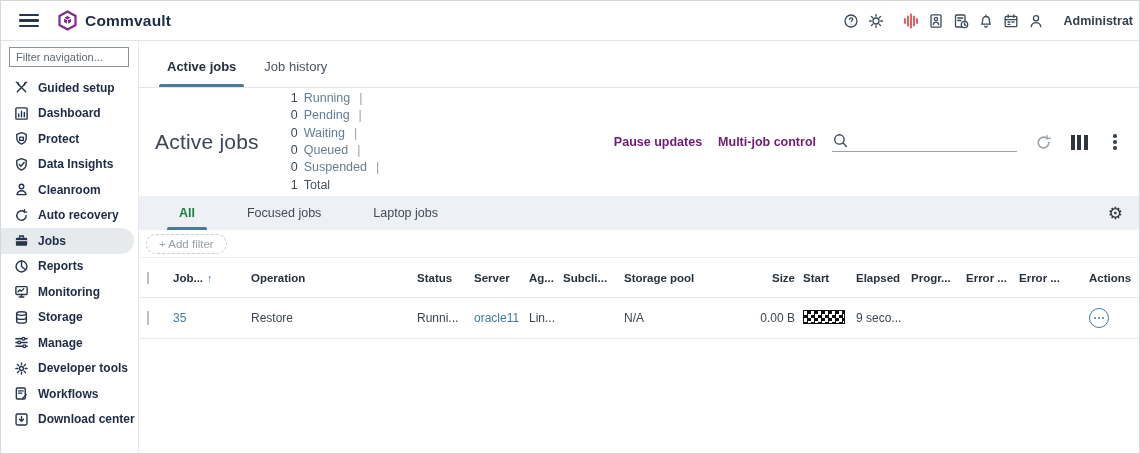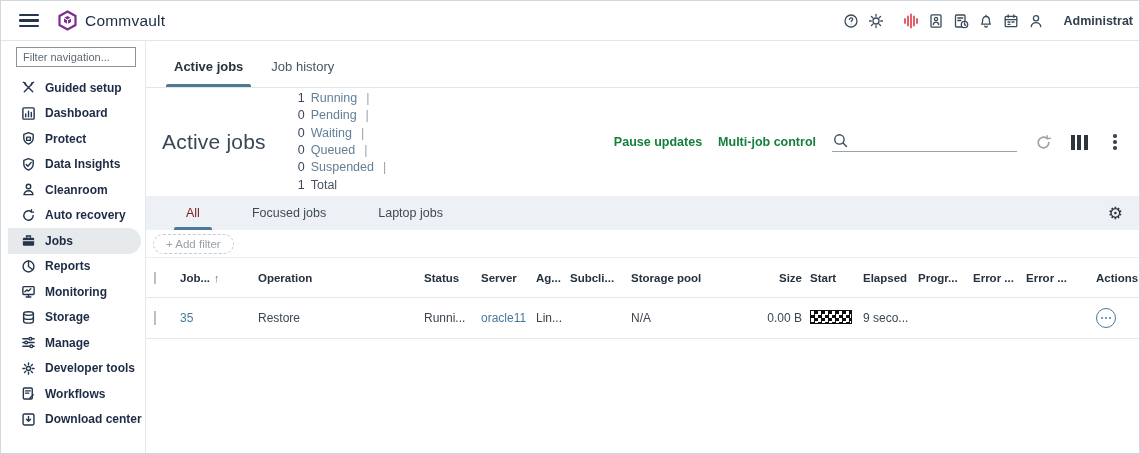--- a/index.html
+++ b/index.html
@@ -5,34 +5,34 @@
   * { margin:0; padding:0; box-sizing:border-box; }
   html,body { background:#fff; }
   body { font-family:"Liberation Sans", sans-serif; color:#2d3a4a; }
   .app { width:1140px; height:454px; border:1px solid #d3d8dd; background:#fff; display:flex; flex-direction:column; overflow:hidden; }
 
   
   .topbar { height:40px; flex:0 0 40px; display:flex; align-items:center; border-bottom:1px solid #e3e6e9; padding:0 6px 0 18px; background:#fff; white-space:nowrap; }
   .hamburger { width:20px; height:14px; display:flex; flex-direction:column; justify-content:space-between; cursor:pointer; margin-right:18px; }
   .hamburger span { display:block; height:2.4px; background:#25354c; border-radius:1px; }
   .brand { display:flex; align-items:center; gap:7px; margin-right:30px; }
-  .brand-text { font-size:15.5px; font-weight:normal; color:#1d2b45; letter-spacing:.2px; }
+  .brand-text { font-size:15.5px; font-weight:bold; color:#1d2b45; letter-spacing:.2px; }
   .search-group { display:flex; align-items:center; }
   .search-btn { height:24px; background:#4f82a3; border:none; border-radius:12px; color:#fff; font-size:10.5px; font-weight:bold; letter-spacing:.8px; padding:0 10px 0 16px; display:flex; align-items:center; gap:8px; cursor:pointer; font-family:inherit; position:relative; z-index:2; }
   .search-btn .divider { width:1px; height:14px; background:rgba(255,255,255,.45); }
   .search-btn .caret { width:0; height:0; border-left:4px solid transparent; border-right:4px solid transparent; border-top:5px solid #fff; }
   .global-search { height:24px; width:440px; margin-left:-8px; border:1px solid #e3e7ea; background:#f6f8f9; border-radius:12px; padding:0 12px 0 18px; font-size:12.5px; color:#3c4858; font-family:inherit; outline:none; }
   .global-search::placeholder { color:#4a5а68; color:#4a5568; }
   .top-right { margin-left:auto; display:flex; align-items:center; gap:7px; }
   .top-ic { width:18px; height:18px; display:flex; align-items:center; justify-content:center; cursor:pointer; }
   .gap-l { margin-left:10px; }
   .user-name { font-size:12.5px; font-weight:bold; color:#33404f; margin-left:12px; cursor:pointer; overflow:hidden; }
 
   
-  .body { flex:1; display:flex; min-height:0;padding-left:7px; }
+  .body { flex:1; display:flex; min-height:0; }
 
   
   .sidebar { width:138px; flex:0 0 138px; border-right:1px solid #e6e9ec; padding-top:6px; overflow:hidden; }
   .nav-filter { width:120px; height:20px; margin:0 0 8px 8px; border:1px solid #8b949d; font-size:11px; color:#444; padding:0 6px; font-family:inherit; outline:none; }
   .nav-filter::placeholder { color:#5e6а74; color:#5e6a74; }
   .nav-item { height:25.5px; display:flex; align-items:center; gap:9px; padding-left:13px; cursor:pointer; }
   .nav-item .lbl { font-size:12px; font-weight:bold; color:#1d2b45; white-space:nowrap; }
   .nav-item.active { background:#e7eaed; border-radius:0 16px 16px 0; width:133px; }
   .nav-ic { width:15px; height:15px; flex:0 0 15px; display:flex; align-items:center; }
 
@@ -45,32 +45,32 @@
 
   
   .page-header { height:108px; flex:0 0 108px; display:flex; align-items:center; padding:0 14px 0 16px; }
   .page-title { font-size:21px; color:#3a4654; letter-spacing:.2px; }
   .summary { margin-left:32px; font-size:12.5px; line-height:17.4px; }
   .sum-line { white-space:nowrap; }
   .sum-count { color:#3c4858; margin-right:6px; }
   .sum-label { color:#627f97; cursor:pointer; }
   .sum-sep { color:#9aa4ad; margin-left:9px; }
   .controls { margin-left:auto; display:flex; align-items:center; gap:16px; }
-  .ctl-link { font-size:12.5px; font-weight:bold; color:#15803d; cursor:pointer; white-space:nowrap; }
+  .ctl-link { font-size:12.5px; font-weight:bold; color:#701a75; cursor:pointer; white-space:nowrap; }
   .mini-search { display:flex; align-items:flex-end; gap:4px; border-bottom:1px solid #9aa2aa; padding-bottom:2px; width:185px; cursor:text; }
   .icon-btn { cursor:pointer; display:flex; align-items:center; justify-content:center; width:20px; height:20px; }
   .cols-icon { display:flex; gap:2.5px; }
   .cols-icon i { width:4px; height:15px; background:#2e353c; }
   .kebab { display:flex; flex-direction:column; gap:2.5px; }
   .kebab i { width:3.5px; height:3.5px; border-radius:50%; background:#3c4650; }
 
   
   .view-tabs { height:34px; flex:0 0 34px; background:#edf1f5; display:flex; align-items:center; padding-left:14px; }
   .view-tab { padding:0 26px; font-size:12.5px; color:#3e4a56; cursor:pointer; position:relative; height:100%; display:flex; align-items:center; }
-  .view-tab.active { font-weight:normal; color:#7f1d1d; }
+  .view-tab.active { font-weight:bold; color:#15803d; }
   .view-tab.active::after { content:""; position:absolute; left:14px; right:14px; bottom:0; height:3px; background:#4c7996; border-radius:2px 2px 0 0; }
   .view-tabs .gear { margin-left:auto; margin-right:16px; font-size:17px; color:#2e353c; cursor:pointer; line-height:1; }
 
   
   .filter-row { height:27px; flex:0 0 27px; display:flex; align-items:center; padding-left:7px; }
   .add-filter { border:1px dashed #c6ccd2; border-radius:12px; color:#99a1a9; font-size:11.5px; padding:3px 12px; cursor:pointer; white-space:nowrap; }
 
   
   .tbl { width:100%; }
   .trow { display:flex; align-items:center; height:41px; padding-left:8px; border-bottom:1px solid #e6e9ec; }

